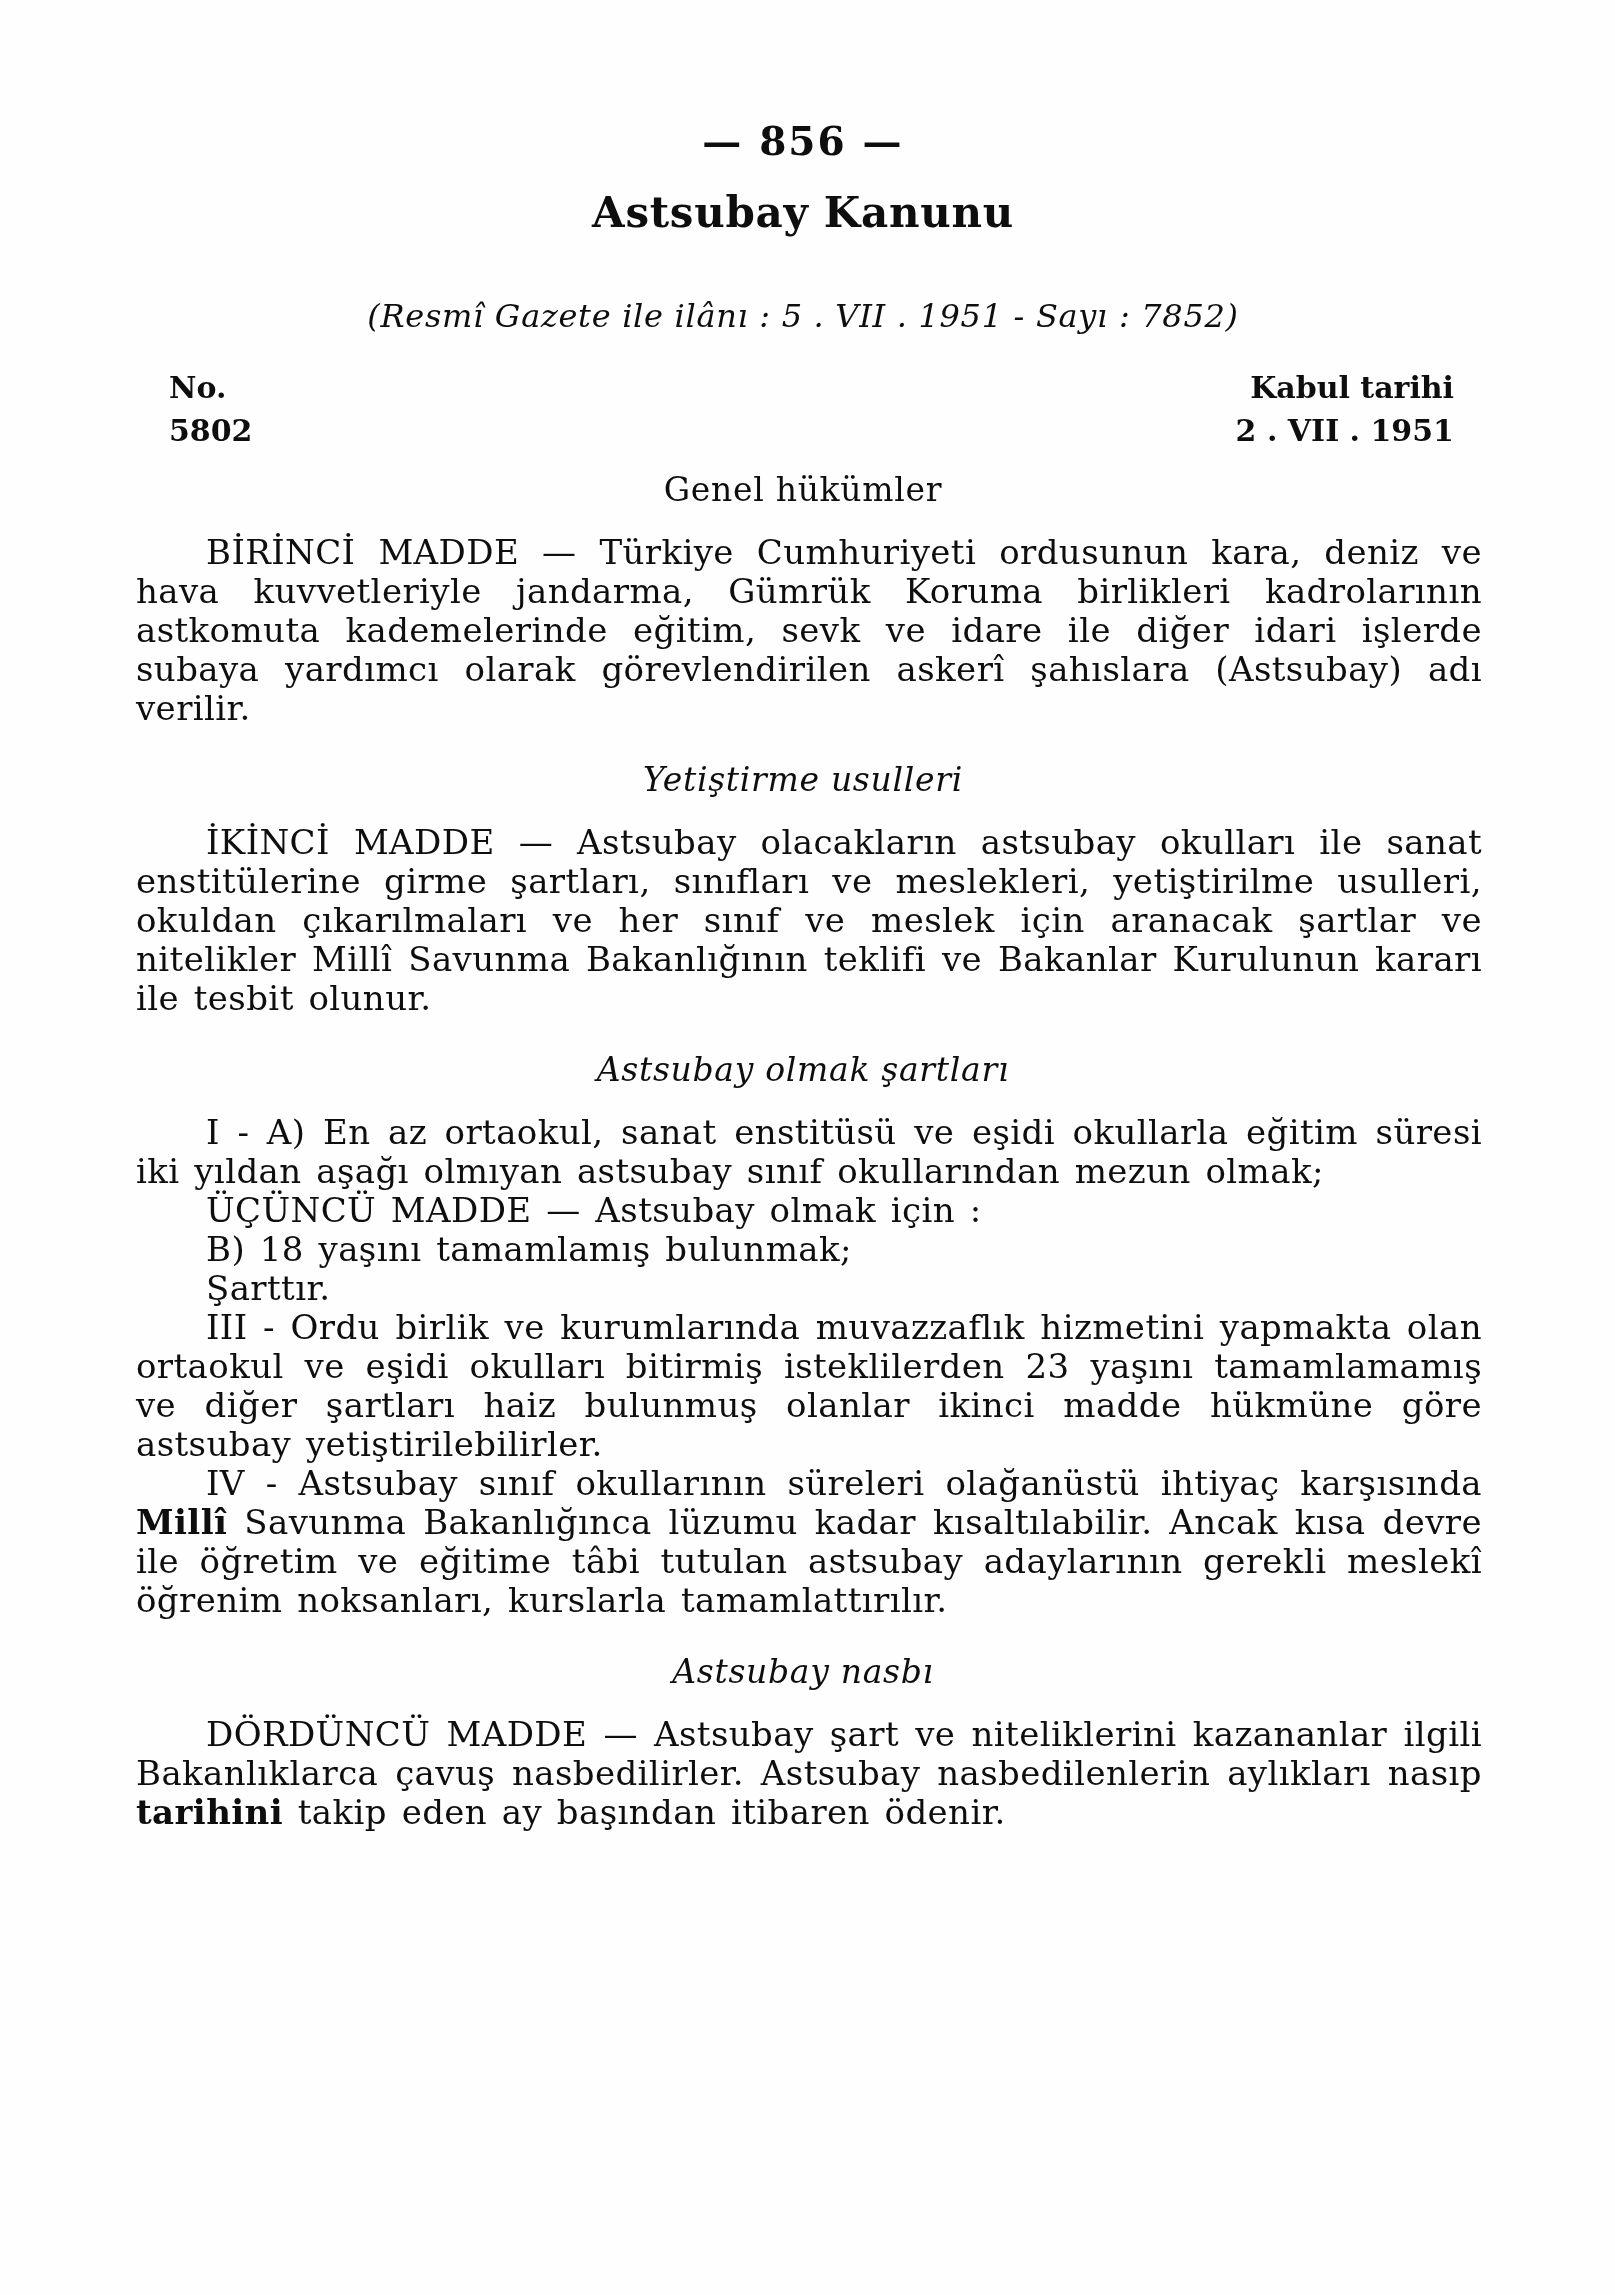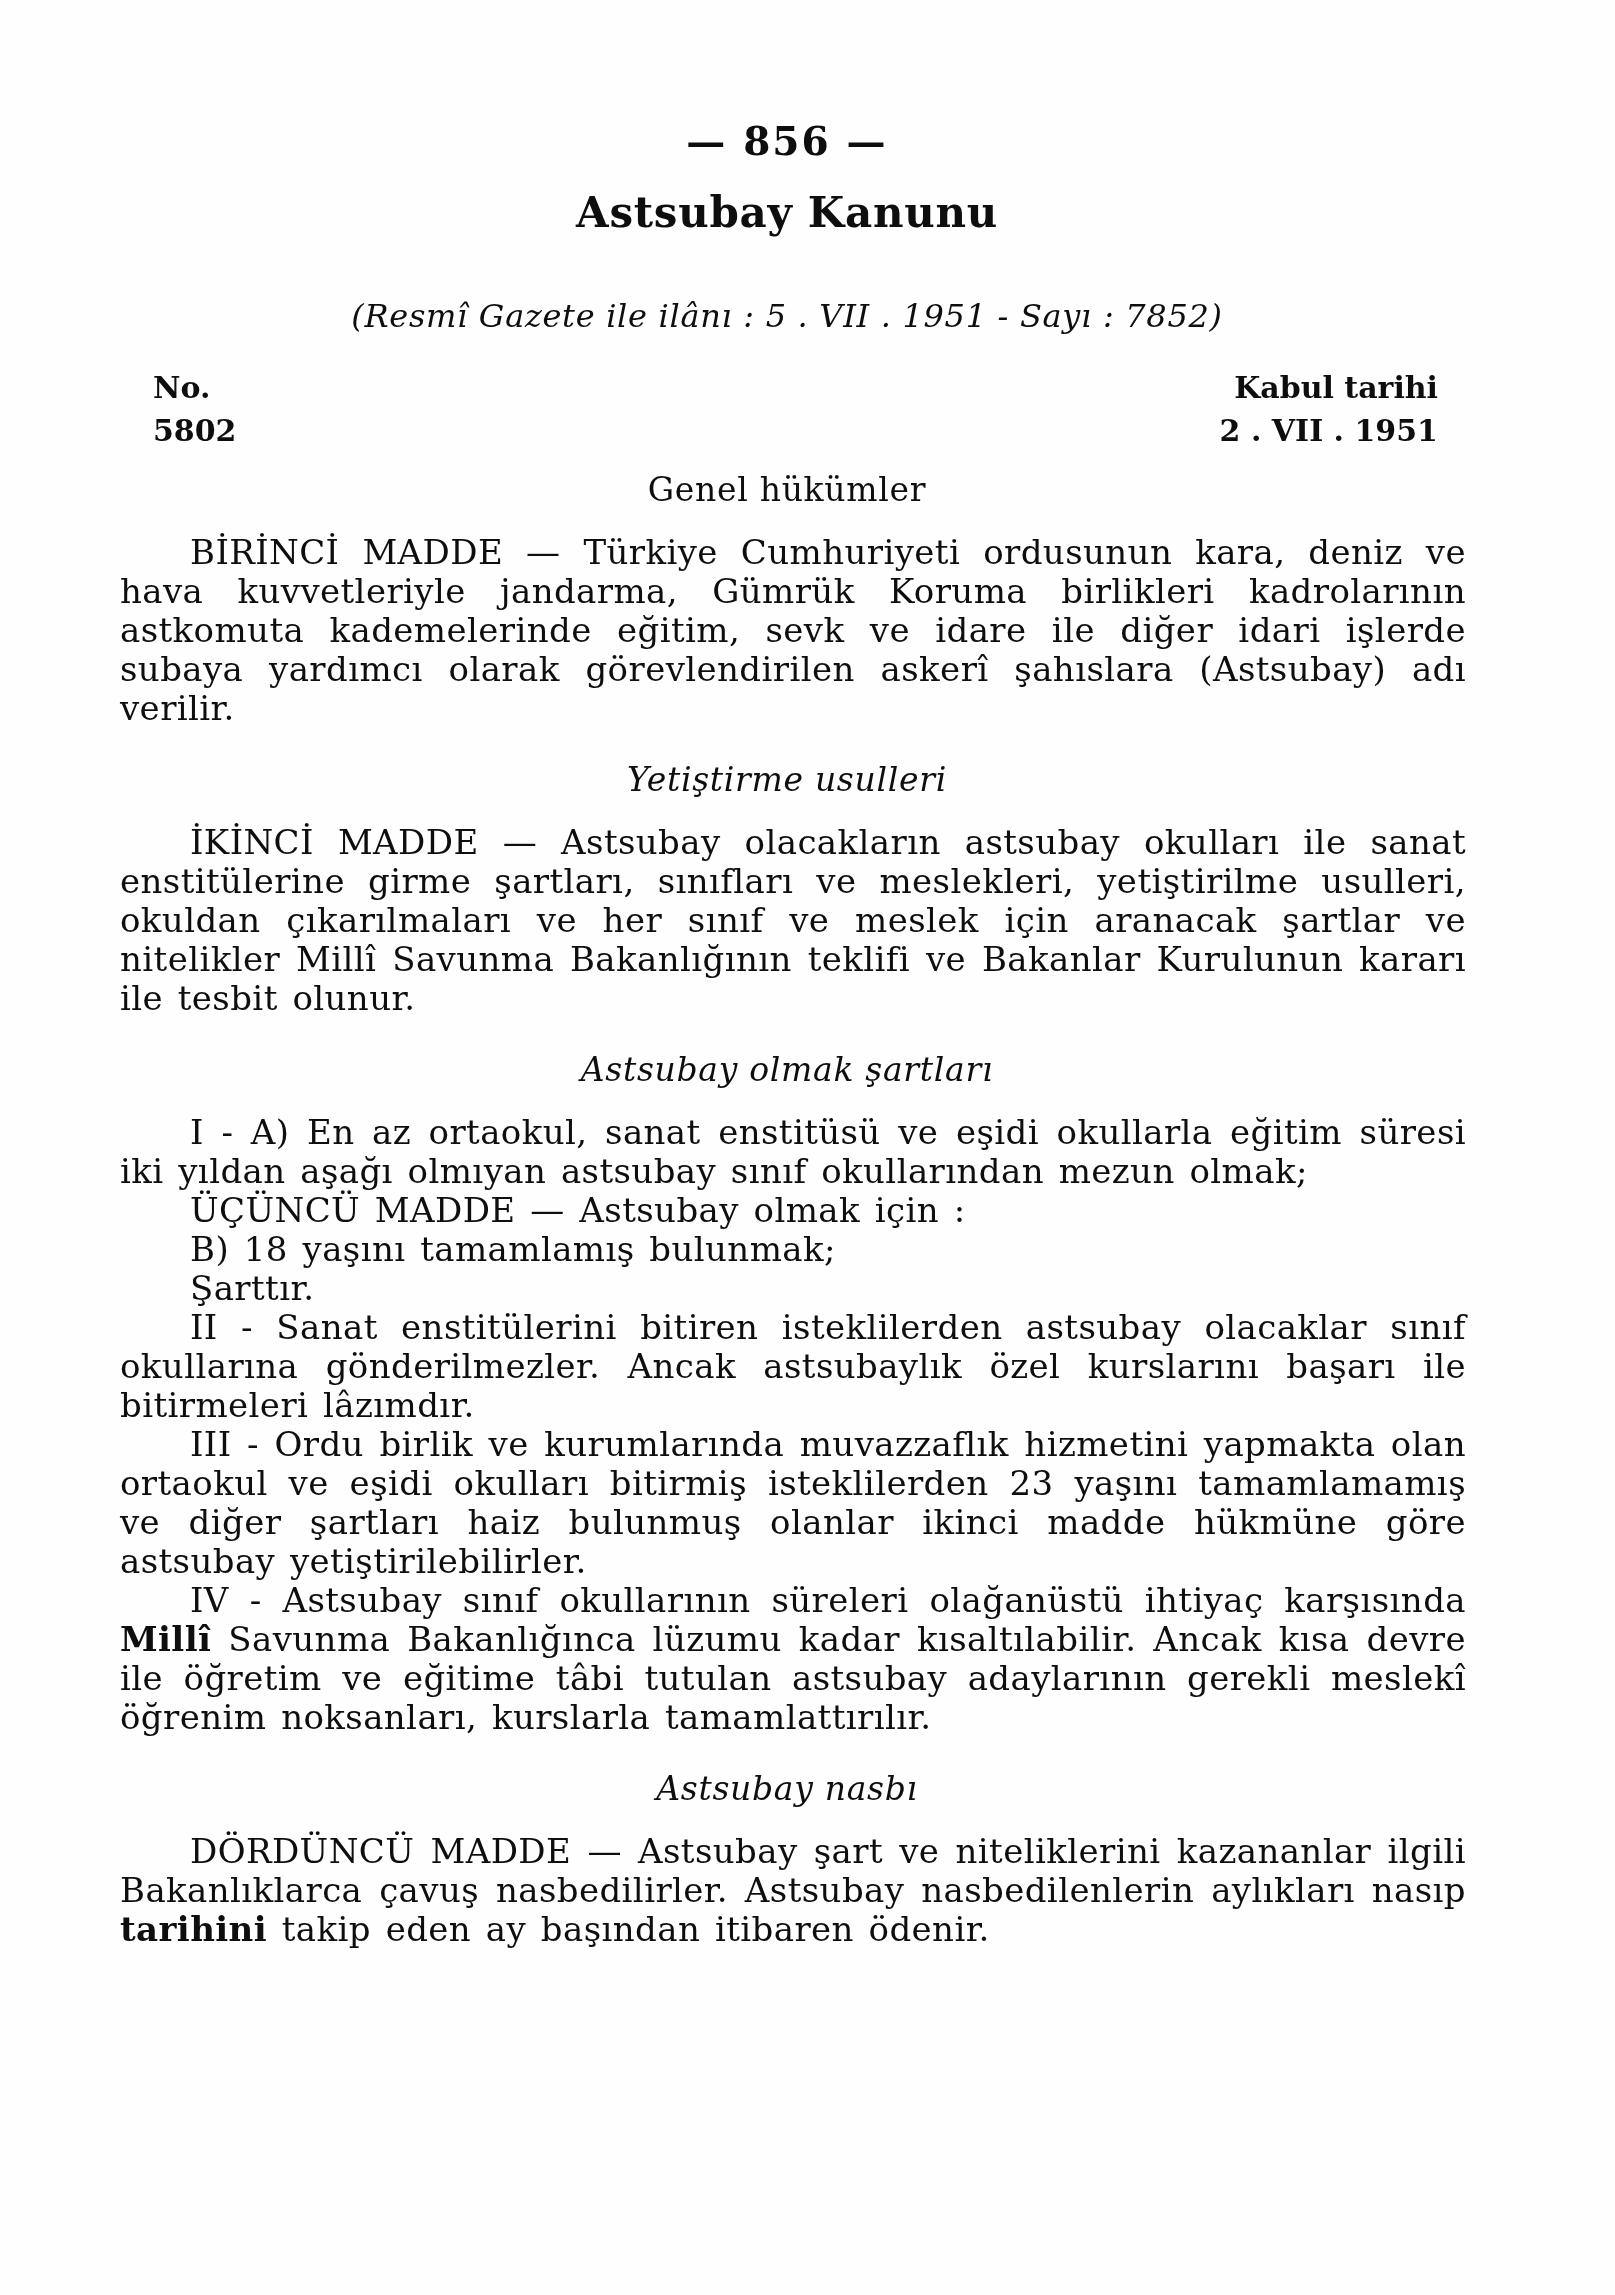--- a/index.html
+++ b/index.html
@@ -8,21 +8,21 @@
     width: 1616px;
     height: 2295px;
     margin: 0 auto;
     background: #fefefe;
     color: #0e0e0e;
     font-family: "DejaVu Serif", "Liberation Serif", serif;
     overflow: hidden;
   }
   .content {
     position: absolute;
-    left: 108px;
+    left: 124px;
     top: 0;
     width: 1358px;
   }
   .page-number {
     margin-top: 118px;
     text-align: center;
     font-size: 39px;
     font-weight: 700;
     letter-spacing: 2.1px;
   }
@@ -122,21 +122,20 @@
             <p class="body-par"><span class="run">İKİNCİ MADDE — Astsubay olacakların astsubay okulları ile sanat enstitülerine girme şartları, sınıfları ve meslekleri, yetiştirilme usulleri, okuldan çıkarılmaları ve her sınıf ve meslek için aranacak şartlar ve nitelikler Millî Savunma Bakanlığının teklifi ve Bakanlar Kurulunun kararı ile tesbit olunur.</span></p>
           </div>
         </section>
         <section class="doc-section">
           <h3 class="section-heading">Astsubay olmak şartları</h3>
           <div class="pars">
             <p class="body-par"><span class="run">I - A) En az ortaokul, sanat enstitüsü ve eşidi okullarla eğitim süresi iki yıldan aşağı olmıyan astsubay sınıf okullarından mezun olmak;</span></p>
             <p class="body-par"><span class="run">ÜÇÜNCÜ MADDE — Astsubay olmak için :</span></p>
             <p class="body-par"><span class="run">B) 18 yaşını tamamlamış bulunmak;</span></p>
             <p class="body-par"><span class="run">Şarttır.</span></p>
-            <p class="body-par"><span class="run">II - Sanat enstitülerini bitiren isteklilerden astsubay olacaklar sınıf okullarına gönderilmezler. Ancak astsubaylık özel kurslarını başarı ile bitirmeleri lâzımdır.</span></p>
             <p class="body-par"><span class="run">III - Ordu birlik ve kurumlarında muvazzaflık hizmetini yapmakta olan ortaokul ve eşidi okulları bitirmiş isteklilerden 23 yaşını tamamlamamış ve diğer şartları haiz bulunmuş olanlar ikinci madde hükmüne göre astsubay yetiştirilebilirler.</span></p>
             <p class="body-par"><span class="run">IV - Astsubay sınıf okullarının süreleri olağanüstü ihtiyaç karşısında </span><span class="run bold">Millî</span><span class="run"> Savunma Bakanlığınca lüzumu kadar kısaltılabilir. Ancak kısa devre ile öğretim ve eğitime tâbi tutulan astsubay adaylarının gerekli meslekî öğrenim noksanları, kurslarla tamamlattırılır.</span></p>
           </div>
         </section>
         <section class="doc-section">
           <h3 class="section-heading">Astsubay nasbı</h3>
           <div class="pars">
             <p class="body-par"><span class="run">DÖRDÜNCÜ MADDE — Astsubay şart ve niteliklerini kazananlar ilgili Bakanlıklarca çavuş nasbedilirler. Astsubay nasbedilenlerin aylıkları nasıp </span><span class="run bold">tarihini</span><span class="run"> takip eden ay başından itibaren ödenir.</span></p>
           </div>
         </section>

